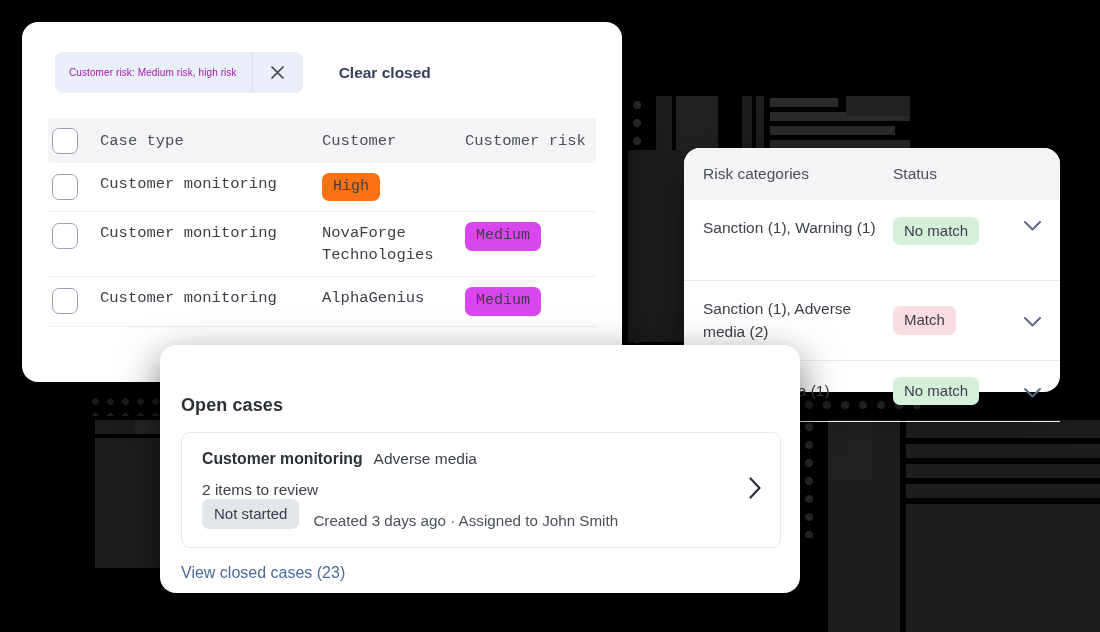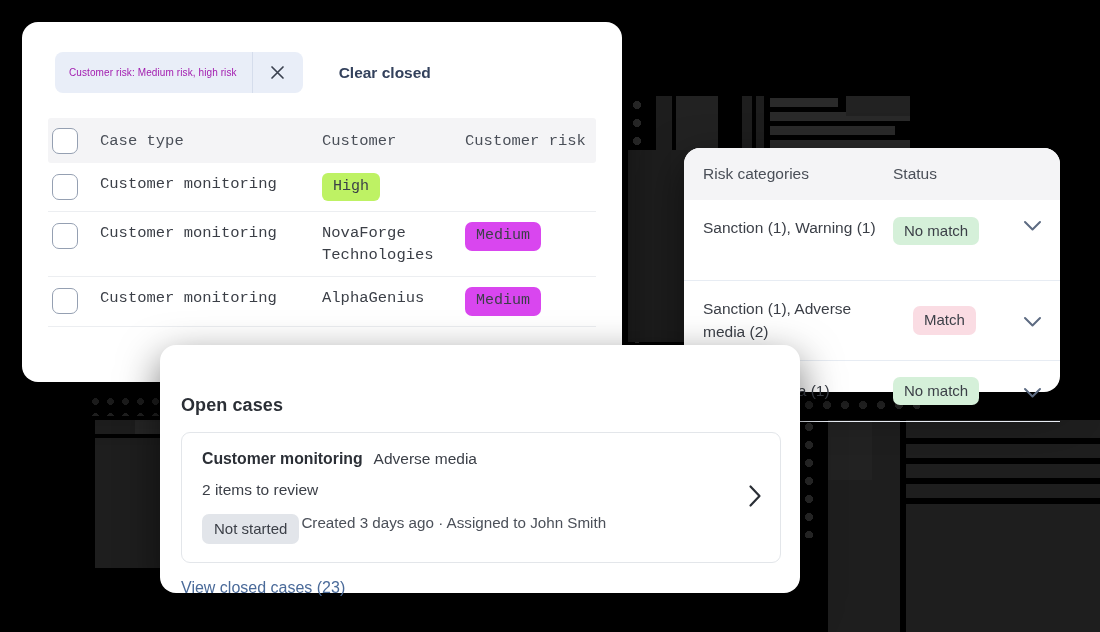--- a/index.html
+++ b/index.html
@@ -109,21 +109,21 @@
   .thead .cell { color:#4a4f58; }
 
   .pill {
     display:inline-block;
     font-size:15px;
     color:#3b3f47;
     padding:5px 11px 6px;
     border-radius:7px;
     line-height:1.15;
   }
-  .pill-high { background:#bef264;border-radius:6px; }
+  .pill-high { background:#f97316; }
   .pill-medium { background:#d946ef; }
 
   
   #card-risk { left:684px; top:148px; width:376px; height:244px; }
   .rk-head {
     display:flex; align-items:center;
     background:#f4f4f6;
     border-radius:16px 16px 0 0;
     height:52px;
     padding:0 0 0 19px;
@@ -140,41 +140,41 @@
     width:190px;
     font-size:15.5px; color:#3b3f47; line-height:1.45;
     padding-right:8px;
   }
   .rk-st { width:117px; }
   .rk-chev {
     width:44px; display:flex; justify-content:center; align-items:flex-start;
     padding-top:3px; cursor:pointer;
   }
   .pill-nomatch { background:#d5f0d9; }
-  .pill-match { background:#fadce3;margin-left:20px; }
+  .pill-match { background:#fadce3; }
   .rk-last-line { border-top:1px solid #e7ecf3; margin:0; }
 
   
   #card-open { left:160px; top:345px; width:640px; height:248px; }
   .oc-title {
     font-size:18px; font-weight:bold; color:#2b2f36;
     padding:26px 16px 0 21px; letter-spacing:.1px;margin-top:24px;
   }
   .oc-item {
     margin:16px 19px 0 21px;
     border:1px solid #e3e6ea;
     border-radius:9px;
     padding:17px 20px 18px;
     position:relative;
   }
   .oc-line1 { display:flex; align-items:baseline; gap:11px; }
   .oc-strong { font-size:15.8px; font-weight:bold; color:#2b2f36; }
   .oc-sub { font-size:15.5px; color:#3b3f47; }
   .oc-items { font-size:15.5px; color:#3b3f47; margin-top:13px; }
-  .oc-meta { display:flex; align-items:flex-start; gap:2px; margin-top:15px; }
+  .oc-meta { display:flex; align-items:flex-end; gap:14px; }
   .badge-grey {
     background:#e2e5ea; color:#3b3f47;
     font-size:15px; padding:6px 12px 7px; border-radius:7px;
   }
   .oc-metatext { font-size:15.2px; color:#4b5059; }
   .oc-arrow {
     position:absolute; right:18px; top:50%; transform:translateY(-50%);
     cursor:pointer;
   }
   .oc-link {

